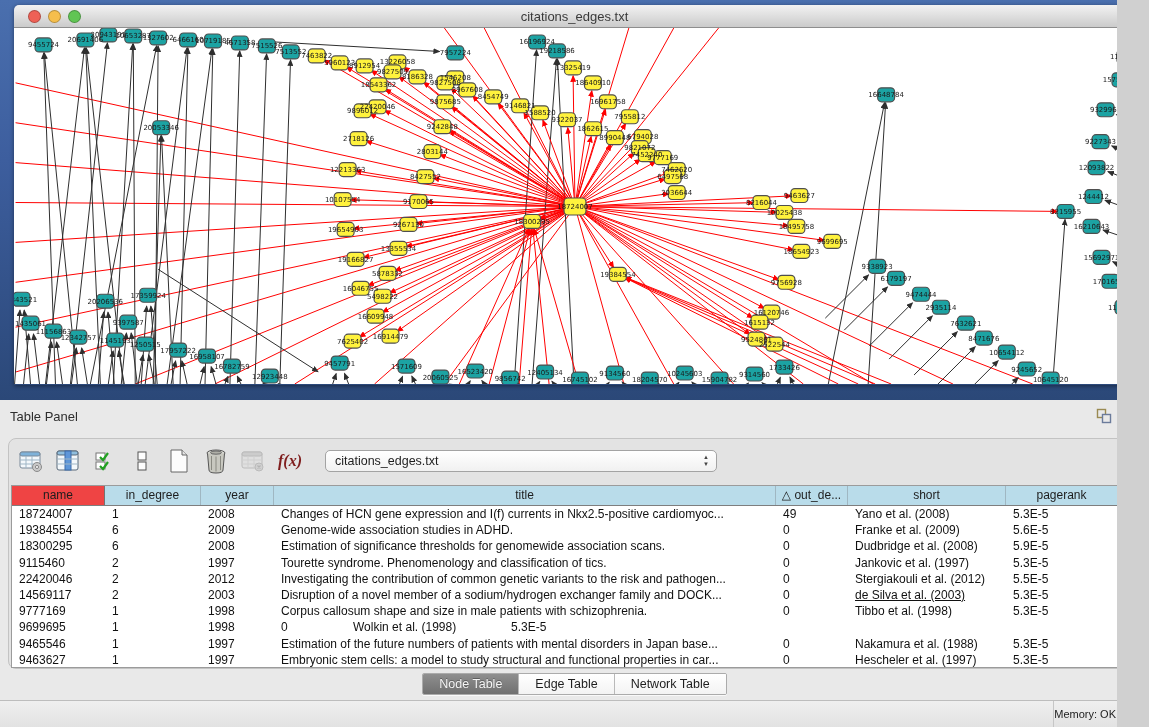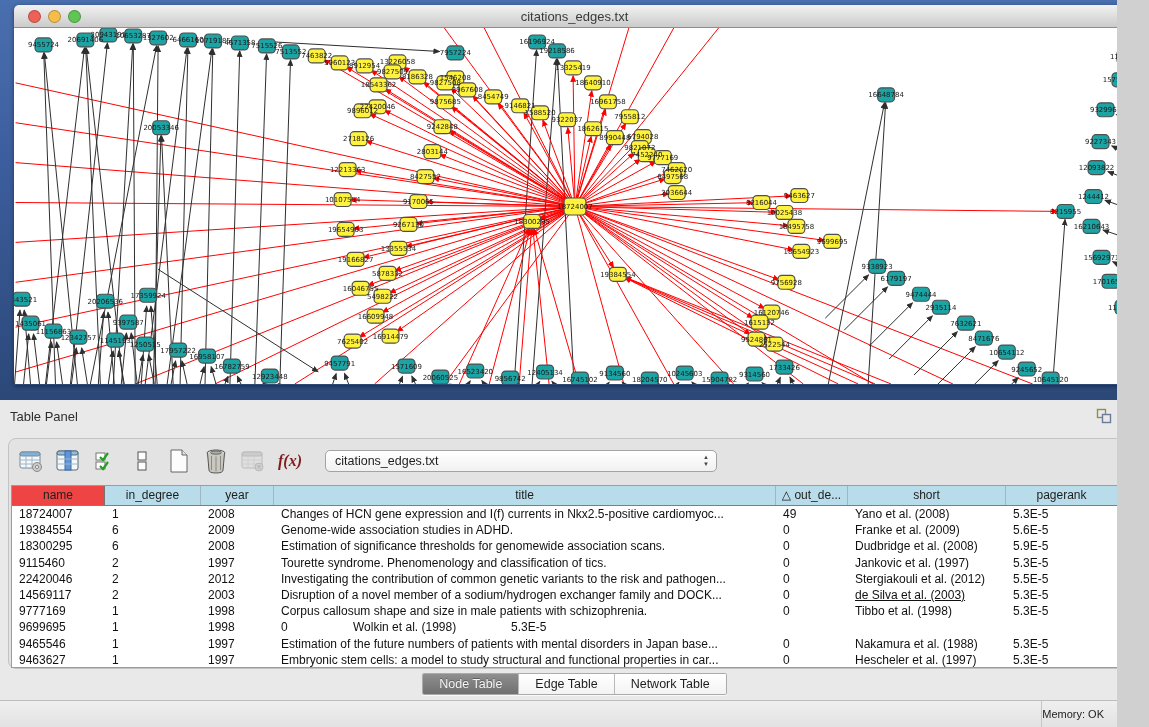--- a/index.html
+++ b/index.html
@@ -35,21 +35,21 @@
   .vscroll{position:absolute;right:0;top:20px;bottom:0;width:15px;background:#FAFAFA;border-left:1px solid #D5D5D5;}
   .vthumb{position:absolute;left:2px;top:2px;width:10px;height:36px;border-radius:6px;background:linear-gradient(90deg,#C9C9C9,#ABABAB);}
   
   .tabs{position:absolute;left:0;right:0;top:273px;display:flex;justify-content:center;}
   .seg{display:flex;border:1px solid #ABABAB;border-radius:2px;overflow:hidden;background:#FCFCFC;box-shadow:0 1px 0 rgba(255,255,255,.7);}
   .seg-btn{font-size:12.5px;color:#1E1E1E;padding:3px 16px;border-right:1px solid #B9B9B9;background:linear-gradient(#FFFFFF,#F3F3F3);}
   .seg-btn:last-child{border-right:none;}
   .seg-btn.active{background:linear-gradient(#8F8F8F,#707070);color:#F4F4F4;text-shadow:0 -1px 0 rgba(0,0,0,.3);}
   
   .statusbar{position:absolute;left:0;top:300px;width:1149px;height:27px;border-top:1px solid #BDBDBD;background:linear-gradient(#EFEFEF,#E2E2E2);}
-  .status-right{position:absolute;right:8px;top:0;height:100%;display:flex;align-items:center;gap:24px;border-left:1px solid #C6C6C6;}
+  .status-right{position:absolute;right:8px;top:0;height:100%;display:flex;align-items:center;gap:12px;border-left:1px solid #C6C6C6;}
   .mem-label{font-size:11px;color:#222;}
   .mem-dot{width:13px;height:13px;border-radius:50%;background:radial-gradient(circle at 35% 30%,#7FE06F,#3DB33A);border:1px solid #2E8C2C;}
 </style>
 </head>
 <body>
 
 <div class="desktop">
   <div class="desktop-blue"></div>
 
   <div class="window">

